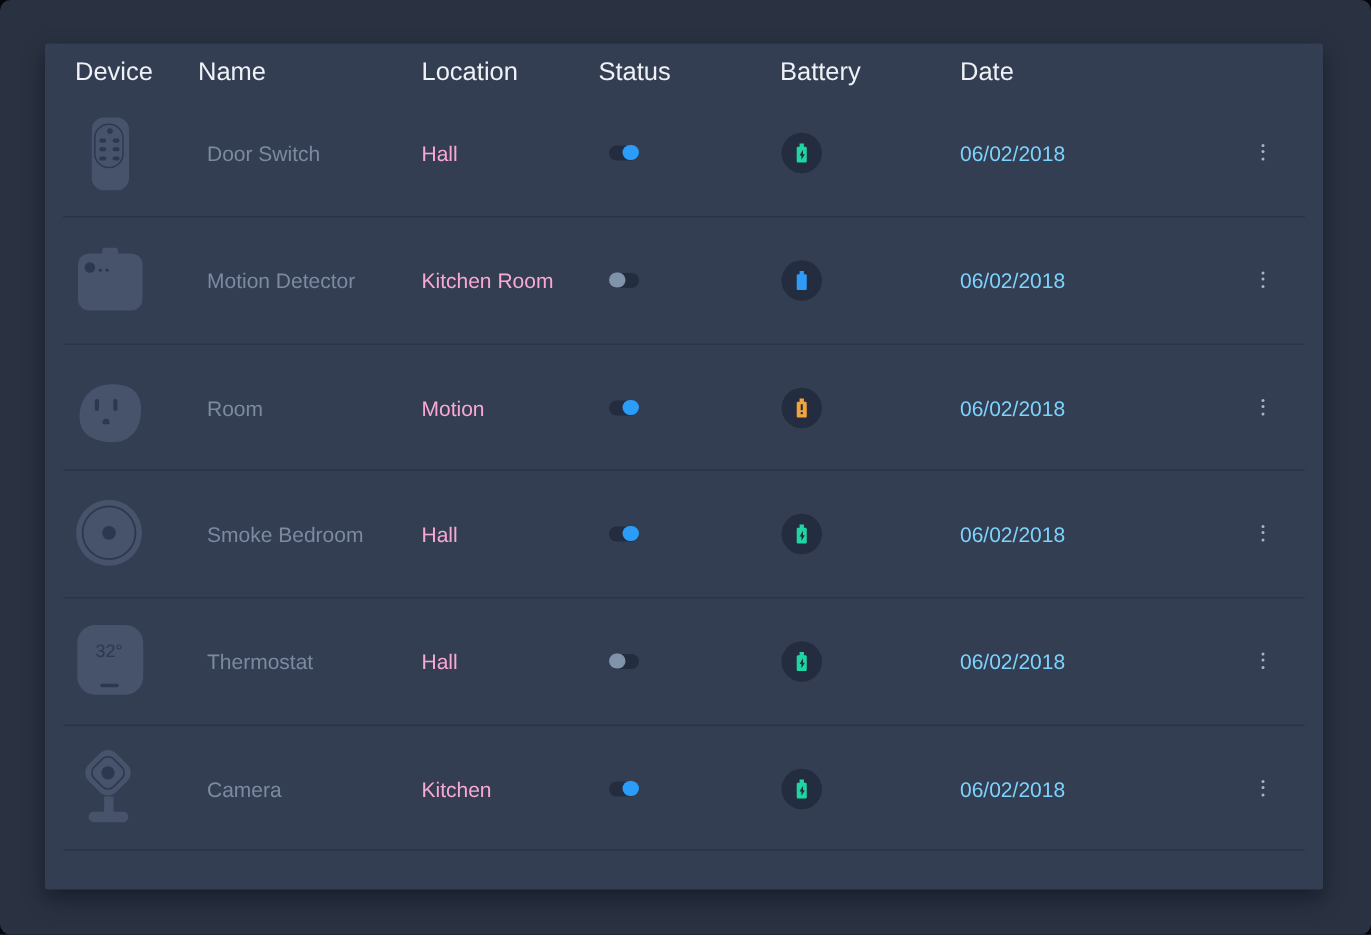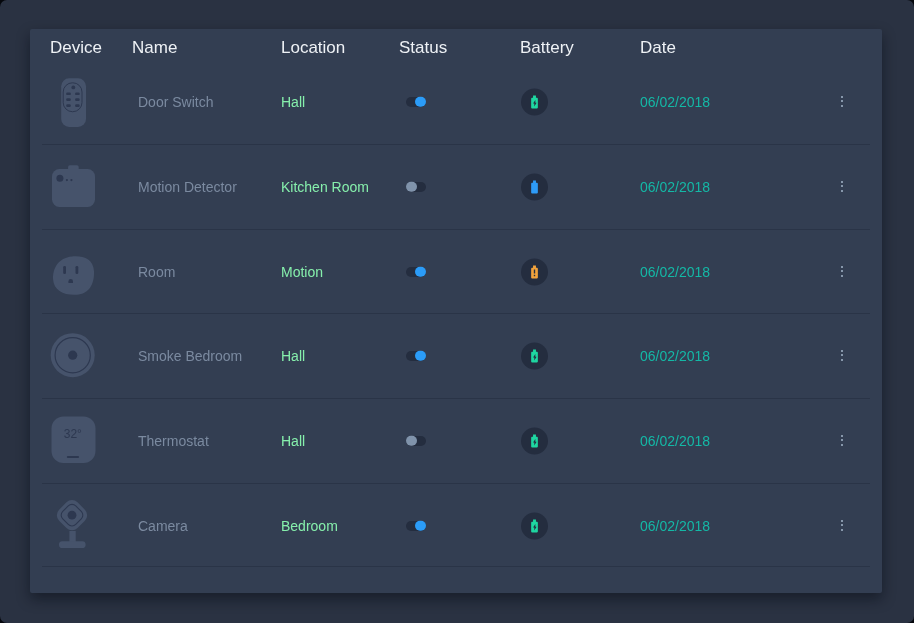--- a/index.html
+++ b/index.html
@@ -4,22 +4,22 @@
 <style>
   html,body{margin:0;padding:0;}
   body{width:914px;height:623px;background:#05070c;font-family:"Liberation Sans",sans-serif;overflow:hidden;}
   .stage{position:absolute;left:0;top:0;width:914px;height:623px;background:#2a3242;border-radius:7px;overflow:hidden;}
   .panel{position:absolute;left:30px;top:29px;width:852px;height:564px;background:#333e52;border-radius:2px;
          box-shadow:0 6px 14px rgba(4,8,16,.48);}
   .hdr{position:absolute;top:4px;height:30px;color:#eef1f5;font-size:17px;line-height:30px;white-space:nowrap;text-align:right;}
   .row{position:absolute;left:0;width:708px;height:85px;}
   .sep{position:absolute;left:12px;width:828px;height:1px;background:#2a3447;}
   .name{position:absolute;left:108px;top:50%;transform:translateY(-50%);font-size:14px;color:#7b8aa0;white-space:nowrap;}
-  .loc{position:absolute;left:251px;top:50%;transform:translateY(-50%);font-size:14px;color:#86efac;white-space:nowrap;}
-  .date{position:absolute;left:610px;top:50%;transform:translateY(-50%);font-size:14px;color:#14b8a6;white-space:nowrap;}
+  .loc{position:absolute;left:251px;top:50%;transform:translateY(-50%);font-size:14px;color:#f9a8d4;white-space:nowrap;}
+  .date{position:absolute;left:610px;top:50%;transform:translateY(-50%);font-size:14px;color:#7dd3fc;white-space:nowrap;}
   .icon{position:absolute;left:0;top:0;width:96px;height:85px;}
   .tgl{position:absolute;left:376px;top:50%;transform:translateY(-50%);width:20px;height:10px;border-radius:5px;background:#242d3f;}
   .tgl .knob{position:absolute;top:50%;transform:translateY(-50%);width:10.6px;height:10.6px;border-radius:50%;}
   .tgl.on .knob{right:0;background:#2b9cf8;}
   .tgl.off .knob{left:0;background:#8093ab;}
   .bat{position:absolute;left:491px;top:50%;transform:translateY(-50%);width:27px;height:27px;border-radius:50%;background:#242d3f;}
   .dots{position:absolute;left:808px;top:calc(50% + 1px);transform:translateY(-50%);width:8px;height:14px;}
   .dots i{position:absolute;left:3px;width:2.2px;height:2.2px;border-radius:50%;background:#a5b6ca;}
   .dots i:nth-child(1){top:0;}
   .dots i:nth-child(2){top:4.8px;}
@@ -176,21 +176,21 @@
       <svg class="icon" viewBox="0 0 96 85">
         <g transform="rotate(45 42 32.2)">
           <rect x="29" y="19.2" width="26" height="26" rx="7.8" fill="#46536b"></rect>
           <rect x="32.8" y="23" width="18.4" height="18.4" rx="5.3" fill="none" stroke="#2d3850" stroke-width="1.1"></rect>
         </g>
         <circle cx="42" cy="32.2" r="4.4" fill="#2d3850"></circle>
         <rect x="39.4" y="48" width="6.3" height="11" fill="#46536b"></rect>
         <rect x="29" y="58.2" width="26.6" height="6.9" rx="3.4" fill="#46536b"></rect>
       </svg>
       <div class="name">Camera</div>
-      <div class="loc">Bedroom</div>
+      <div class="loc">Kitchen</div>
       <div class="tgl on">
           <div class="knob"></div>
         </div>
       <div class="bat">
         <svg width="27" height="27" viewBox="0 0 27 27">
           <path fill="#1ed6a1" fill-rule="evenodd" d="M12.05 7.1h2.9v2.2h1c.5 0 .9.4.9.9v8.8c0 .5-.4.9-.9.9h-4.9c-.5 0-.9-.4-.9-.9v-8.8c0-.5.4-.9.9-.9h1zM14.35 11.4l-2.3 3.7h1.25v2.9l2.3-3.7h-1.25z"></path>
         </svg>
       </div>
       <div class="date">06/02/2018</div>
       <div class="dots">

